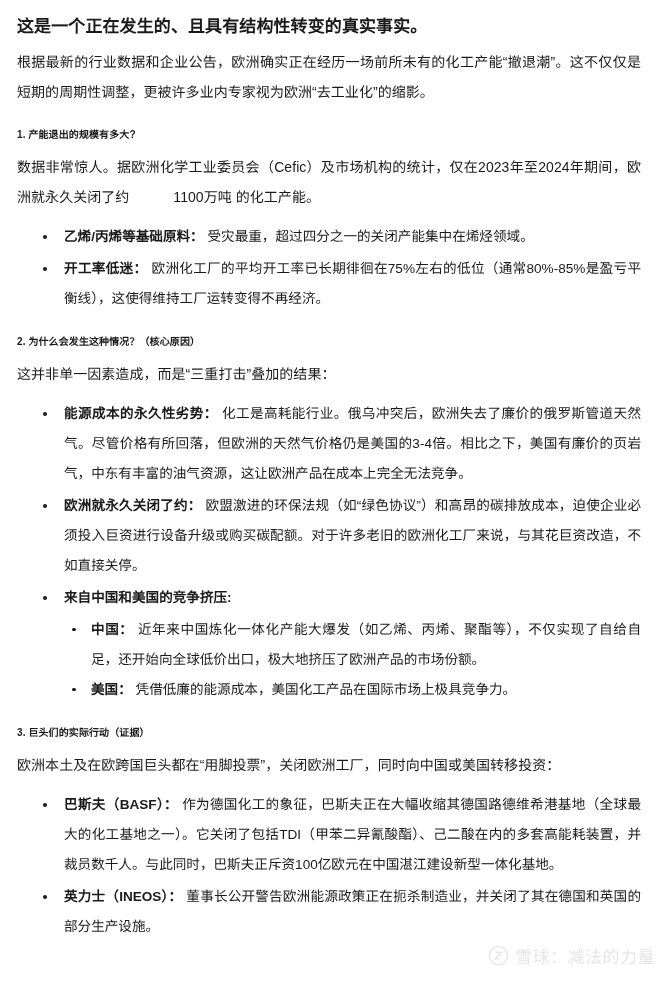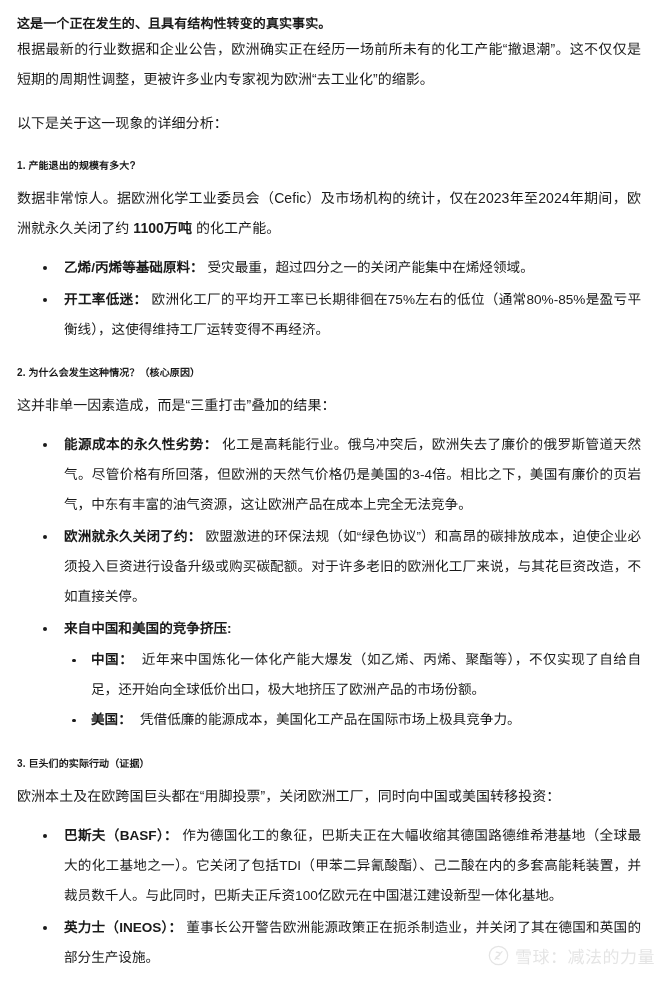--- a/index.html
+++ b/index.html
@@ -19,24 +19,24 @@
     -webkit-font-smoothing: antialiased;
   }
 
   .article {
     padding: 14px 26px 0 17px;
     width: 667px;
   }
 
   
   .lead {
-    font-size: 13px;
+    font-size: 17px;
     font-weight: bold;
     line-height: 1.5;
-    margin: 0 0 0 0;
+    margin: 0 0 7px 0;
     letter-spacing: 0.1px;
   }
 
   p.para {
     font-size: 14px;
     line-height: 30px;
     margin: 0 0 14px 0;
     text-align: justify;
     text-justify: inter-ideograph;
     letter-spacing: 0.05px;
@@ -74,35 +74,34 @@
     top: 13px;
     width: 4px;
     height: 4px;
     border-radius: 50%;
     background: #1a1a1a;
   }
 
   ul.bullets.nested {
     margin: 2px 0 2px 0;
     padding: 0;
-    font-family: Liberation Mono, monospace;
   }
   ul.bullets.nested > li {
     padding-left: 27px;
     margin-bottom: 0;
   }
   ul.bullets.nested > li::before {
     left: 8px;
     top: 13px;
     width: 3.5px;
     height: 3.5px;
   }
 
   li .lead-in { font-weight: bold; margin-top: 12px; }
-  .b { font-weight: bold; }
+  .b { font-weight: normal; margin-left: 40px; }
 
   
   .watermark {
     position: absolute;
     right: 12px;
     bottom: 24px;
     display: flex;
     align-items: center;
     gap: 6px;
     opacity: 0.30;
@@ -123,21 +122,20 @@
 </style>
 </head>
 <body>
 
 <div class="article">
 
   <p class="lead">这是一个正在发生的、且具有结构性转变的真实事实。</p>
 
   <p class="para">根据最新的行业数据和企业公告，欧洲确实正在经历一场前所未有的化工产能“撤退潮”。这不仅仅是短期的周期性调整，更被许多业内专家视为欧洲“去工业化”的缩影。</p>
 
-  <p class="para">以下是关于这一现象的详细分析：</p>
 
   <h3 class="section-heading">1. 产能退出的规模有多大?</h3>
 
   <p class="para tight"><span>数据非常惊人。据欧洲化学工业委员会（Cefic）及市场机构的统计，仅在2023年至2024年期间，欧洲就永久关闭了约 </span><span class="b">1100万吨</span><span> 的化工产能。</span></p>
 
   <ul class="bullets">
     <li><span class="lead-in">乙烯/丙烯等基础原料：</span> <span>受灾最重，超过四分之一的关闭产能集中在烯烃领域。</span></li>
     <li><span class="lead-in">开工率低迷：</span> <span>欧洲化工厂的平均开工率已长期徘徊在75%左右的低位（通常80%-85%是盈亏平衡线），这使得维持工厂运转变得不再经济。</span></li>
   </ul>
 

